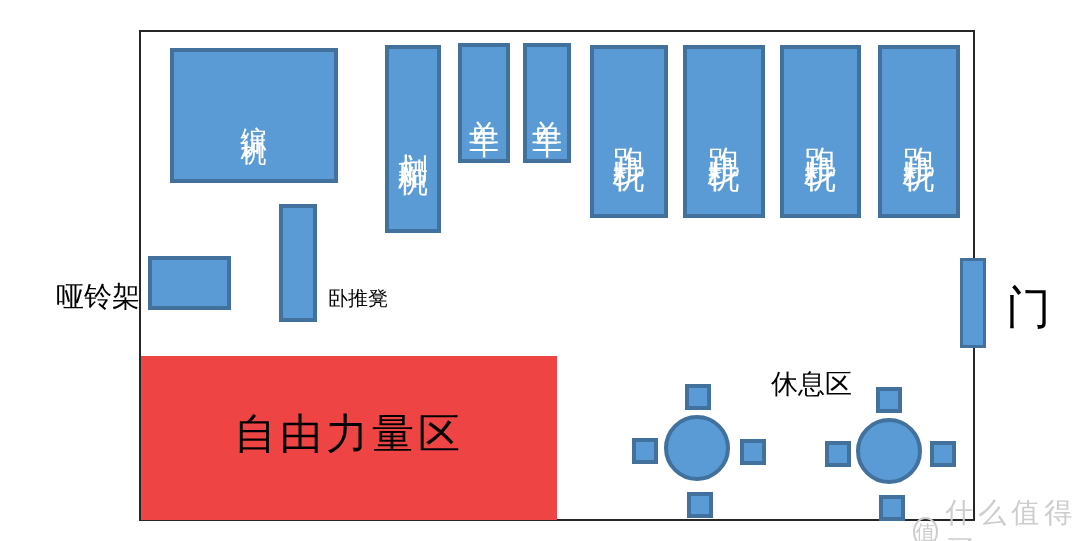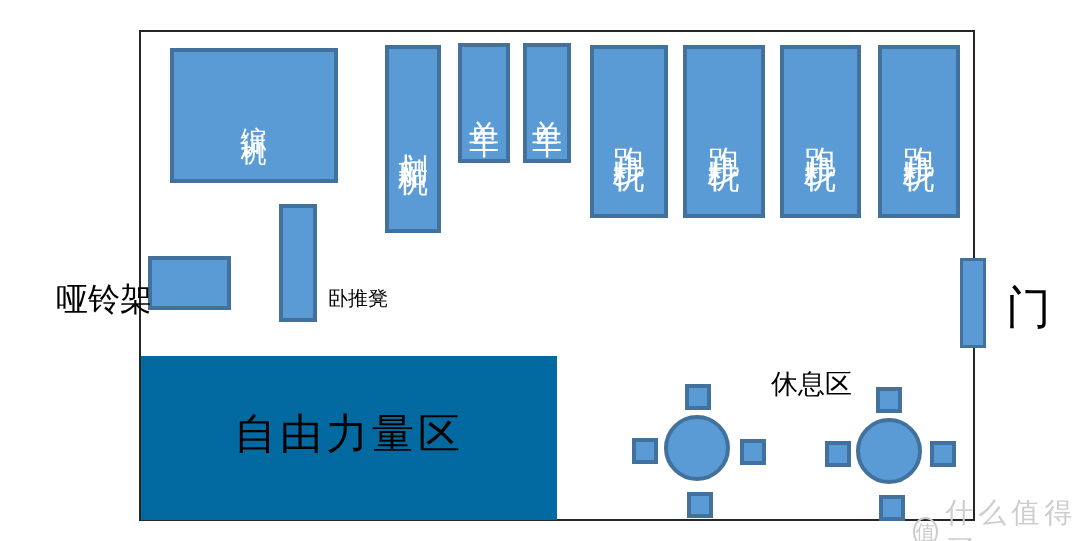--- a/index.html
+++ b/index.html
@@ -11,21 +11,21 @@
         border:2px solid #262626;box-sizing:border-box;background:transparent;}
 
   .eq{position:absolute;box-sizing:border-box;
       background:#5b9bd5;border:4px solid #41719c;
       display:flex;align-items:center;justify-content:center;}
   .vtext{writing-mode:vertical-rl;text-orientation:upright;
          color:#ffffff;letter-spacing:7px;line-height:1;
          font-family:"DejaVu Sans", sans-serif;}
 
   .zone{position:absolute;left:141px;top:356px;width:416px;height:164px;
-        background:#0369a1;display:flex;align-items:center;justify-content:center;}
+        background:#ef4444;display:flex;align-items:center;justify-content:center;}
   .zone-label{color:#000000;font-size:42px;letter-spacing:4px;margin-bottom:8px;}
 
   .plain-label{position:absolute;color:#000000;white-space:nowrap;}
 
   .table-circle{position:absolute;width:66px;height:66px;border-radius:50%;
         background:#5b9bd5;border:4px solid #41719c;box-sizing:border-box;}
   .chair{position:absolute;width:26px;height:26px;
         background:#5b9bd5;border:4px solid #41719c;box-sizing:border-box;}
 
   .watermark{position:absolute;left:913px;top:494px;display:flex;
@@ -71,21 +71,21 @@
   </div>
 
   <div class="eq" style="left:878px;top:45px;width:82px;height:173px">
     <span class="vtext" style="font-size:32px">跑步机</span>
   </div>
 
   <div class="eq" style="left:148px;top:256px;width:83px;height:54px"></div>
 
   <div class="eq" style="left:279px;top:204px;width:38px;height:118px"></div>
 
-  <span class="plain-label" style="left:56px;top:278px;font-size:32px">哑铃架</span>
+  <span class="plain-label" style="left:56px;top:278px;font-size:28px">哑铃架</span>
 
   <span class="plain-label" style="left:328px;top:285px;font-size:20px">卧推凳</span>
 
   <div class="zone">
     <span class="zone-label">自由力量区</span>
   </div>
 
   <span class="plain-label" style="left:771px;top:366px;font-size:27px">休息区</span>
 
   <div class="table-circle" style="left:664px;top:415px"></div>

